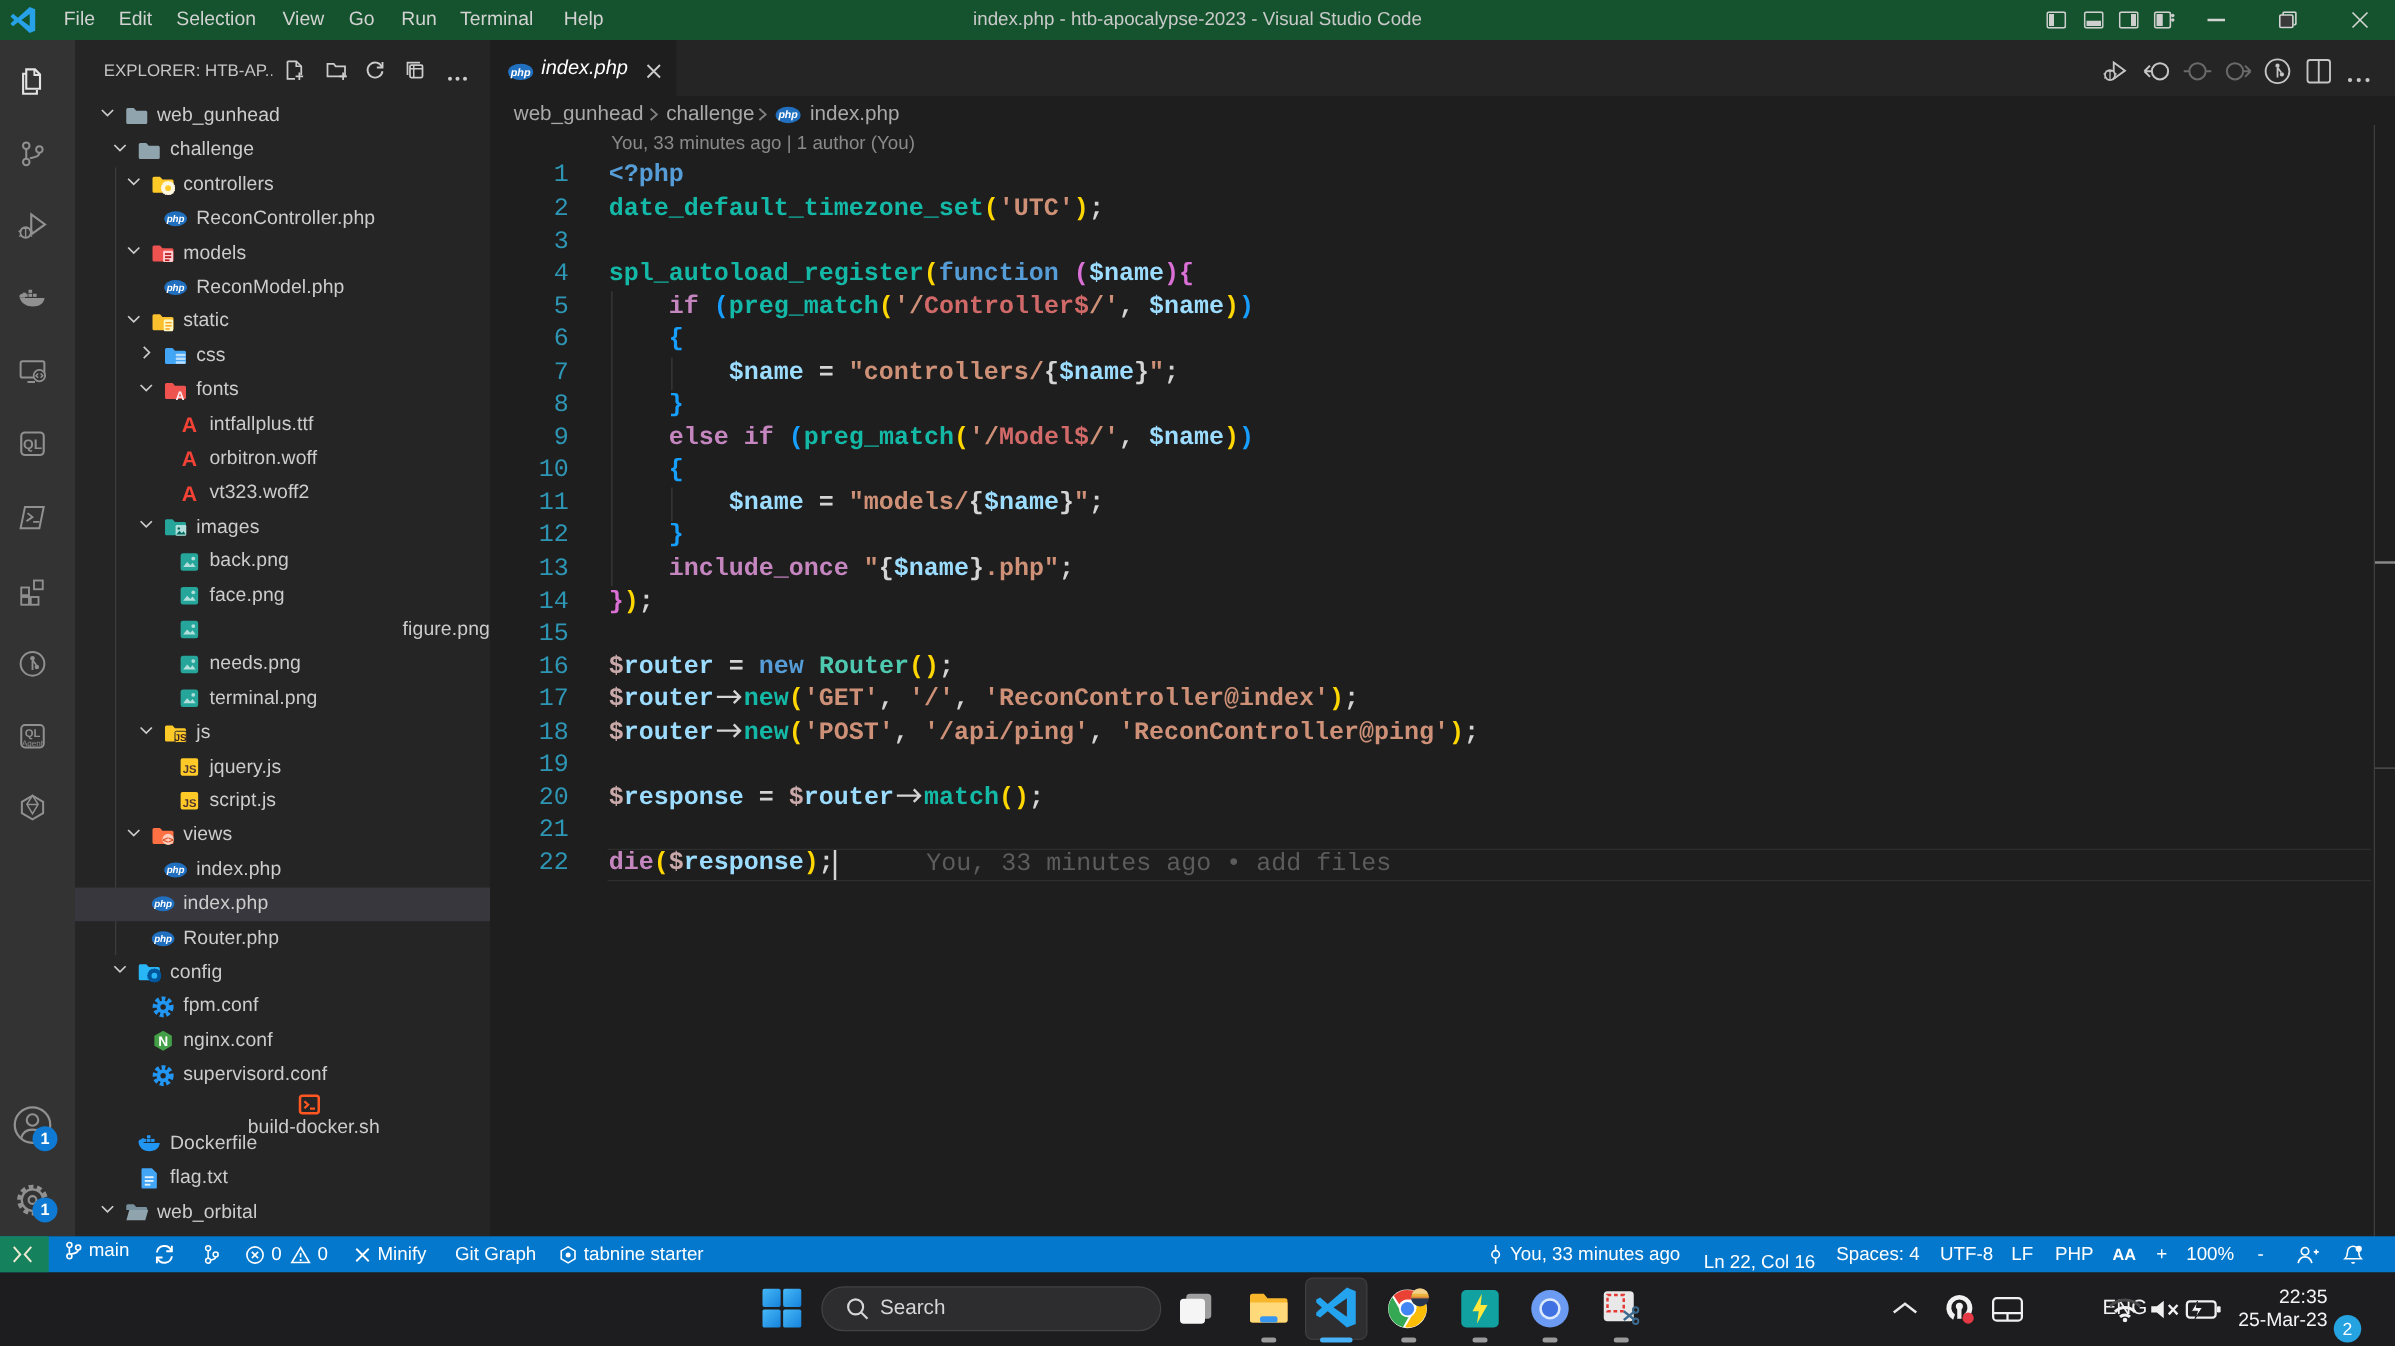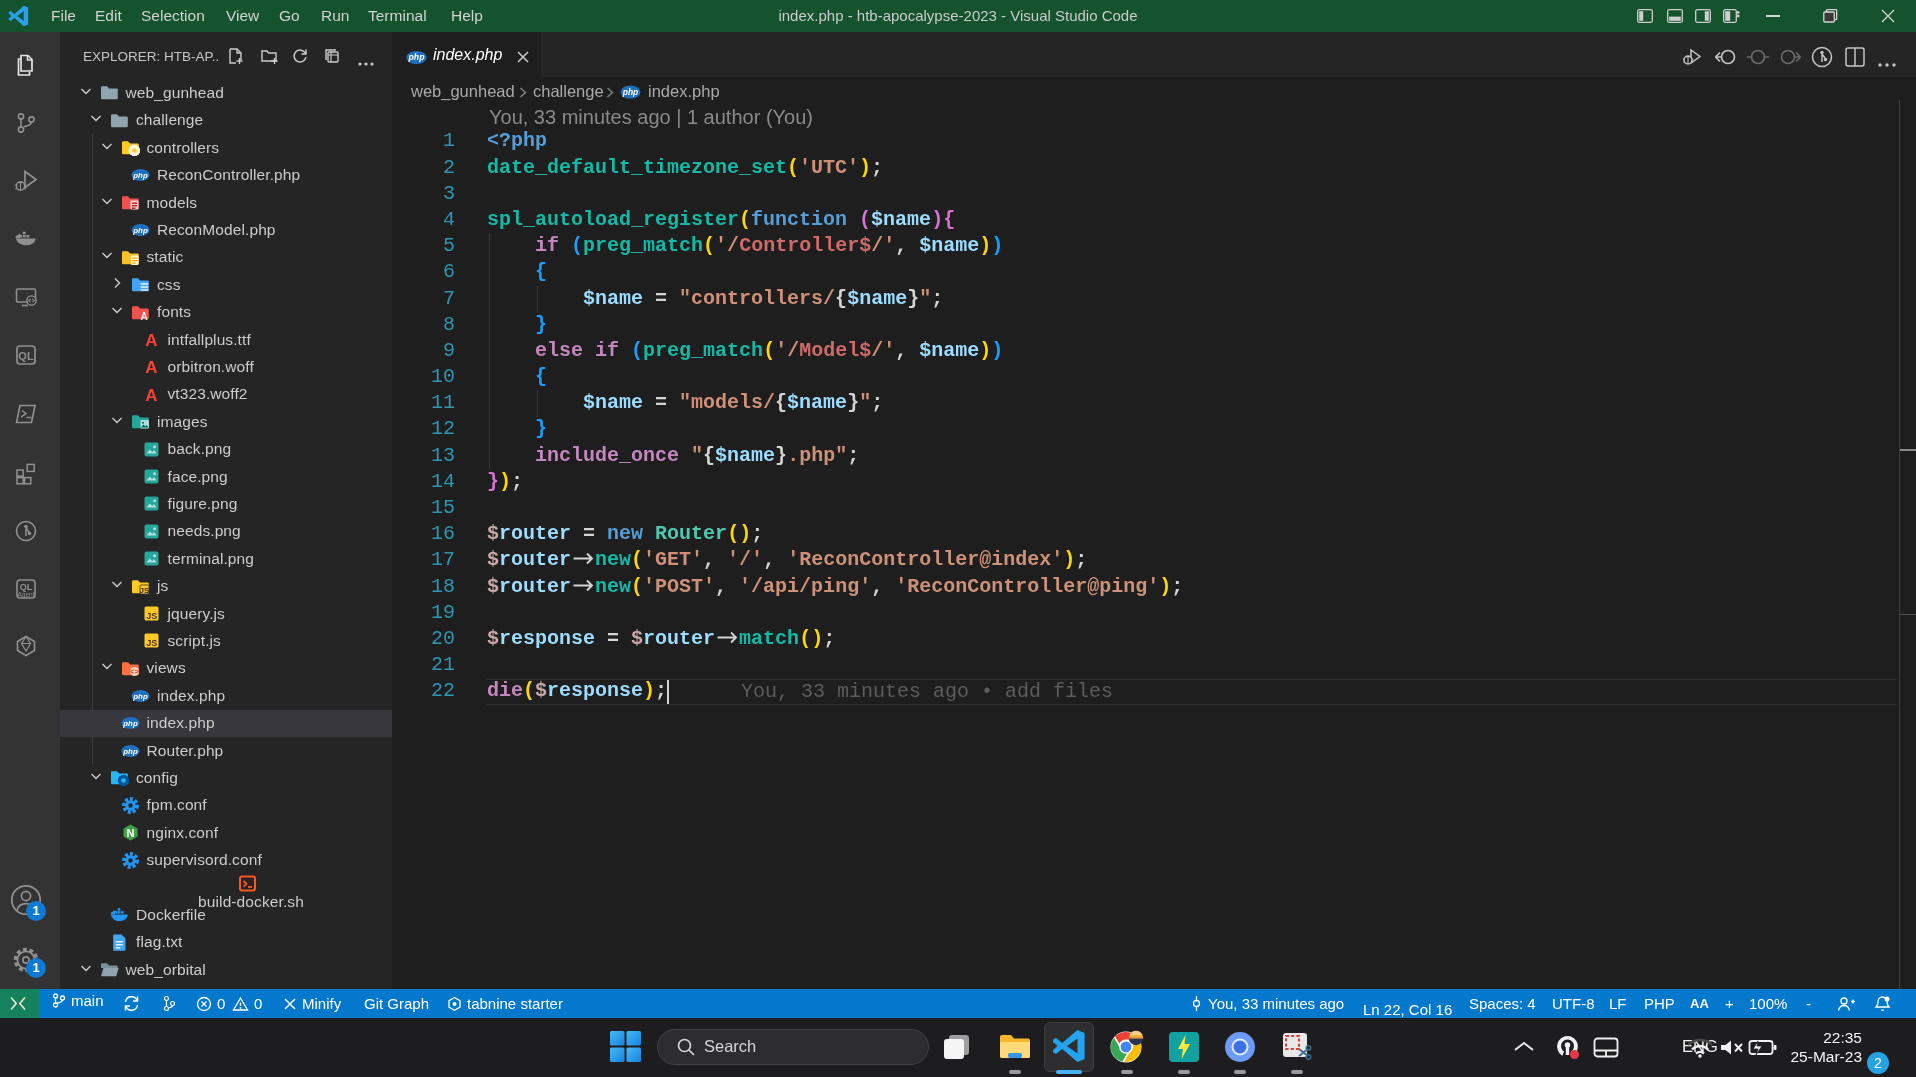--- a/index.html
+++ b/index.html
@@ -332,21 +332,21 @@
 <div class="trow" style="top:430.9px;padding-left:81.5px;">
       <span class="ficon">
         <svg width="19" height="19" viewBox="0 0 19 19">
           <rect x="2.5" y="2.5" width="14" height="14" rx="2" fill="#26a69a"></rect>
           <path d="M4.5 13.5 l3.2-4 2.6 2.6 1.7-2 2.5 3.4 z" fill="#b2dfdb"></path>
           <circle cx="12.6" cy="6.8" r="1.5" fill="#b2dfdb"></circle>
         </svg>
       </span>
       <span class="lbl">face.png</span>
     </div>
-<div class="trow" style="top:458.3px;padding-left:81.5px;">
+<div class="trow" style="top:458.3px;padding-left:81.5px;justify-content:space-between;">
       <span class="ficon">
         <svg width="19" height="19" viewBox="0 0 19 19">
           <rect x="2.5" y="2.5" width="14" height="14" rx="2" fill="#26a69a"></rect>
           <path d="M4.5 13.5 l3.2-4 2.6 2.6 1.7-2 2.5 3.4 z" fill="#b2dfdb"></path>
           <circle cx="12.6" cy="6.8" r="1.5" fill="#b2dfdb"></circle>
         </svg>
       </span>
       <span class="lbl">figure.png</span>
     </div>
 <div class="trow" style="top:485.7px;padding-left:81.5px;">
@@ -614,21 +614,21 @@
 <div class="ln">17</div>
 <div class="ln">18</div>
 <div class="ln">19</div>
 <div class="ln">20</div>
 <div class="ln">21</div>
 <div class="ln">22</div>
 </div>
 <div class="abs" style="left:489px;top:233.2px;width:1px;height:235.8px;background:#3a3a3a;"></div>
 <div class="abs" style="left:537px;top:285.6px;width:1px;height:26.2px;background:#3a3a3a;"></div>
 <div class="abs" style="left:537px;top:390.4px;width:1px;height:26.2px;background:#3a3a3a;"></div>
-<div class="abs" style="left:489px;top:106px;color:#8a8a8a;font-size:20px;">You, 33 minutes ago | 1 author (You)</div>
+<div class="abs" style="left:489px;top:106px;color:#8a8a8a;font-size:15px;">You, 33 minutes ago | 1 author (You)</div>
 <div class="abs" style="left:487px;top:128.4px;">
 <div class="code-line"><span class="kb">&lt;?php</span></div>
 <div class="code-line"><span class="fn">date_default_timezone_set</span><span class="b1">(</span><span class="st">'UTC'</span><span class="b1">)</span><span class="wh">;</span></div>
 <div class="code-line"></div>
 <div class="code-line"><span class="fn">spl_autoload_register</span><span class="b1">(</span><span class="kb">function</span> <span class="b2">(</span><span class="vr">$name</span><span class="b2">)</span><span class="b2">{</span></div>
 <div class="code-line">    <span class="kp">if</span> <span class="b3">(</span><span class="fn">preg_match</span><span class="b1">(</span><span class="st">'/</span><span class="rx">Controller$</span><span class="st">/'</span><span class="wh">,</span> <span class="vr">$name</span><span class="b1">)</span><span class="b3">)</span></div>
 <div class="code-line">    <span class="b3">{</span></div>
 <div class="code-line">        <span class="vr">$name</span> <span class="wh">=</span> <span class="st">"controllers/</span><span class="wh">{</span><span class="vr">$name</span><span class="wh">}</span><span class="st">"</span><span class="wh">;</span></div>
 <div class="code-line">    <span class="b3">}</span></div>
 <div class="code-line">    <span class="kp">else</span> <span class="kp">if</span> <span class="b3">(</span><span class="fn">preg_match</span><span class="b1">(</span><span class="st">'/</span><span class="rx">Model$</span><span class="st">/'</span><span class="wh">,</span> <span class="vr">$name</span><span class="b1">)</span><span class="b3">)</span></div>

